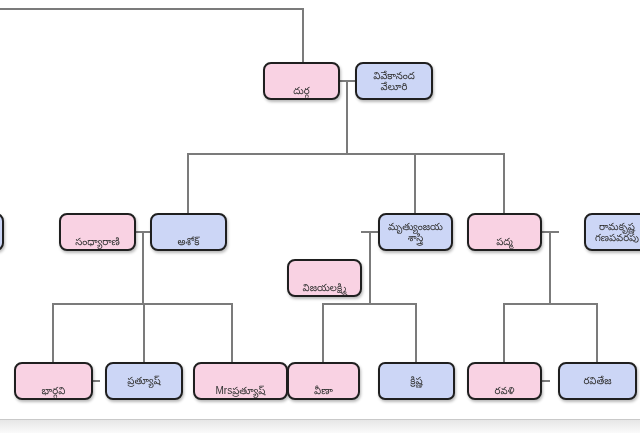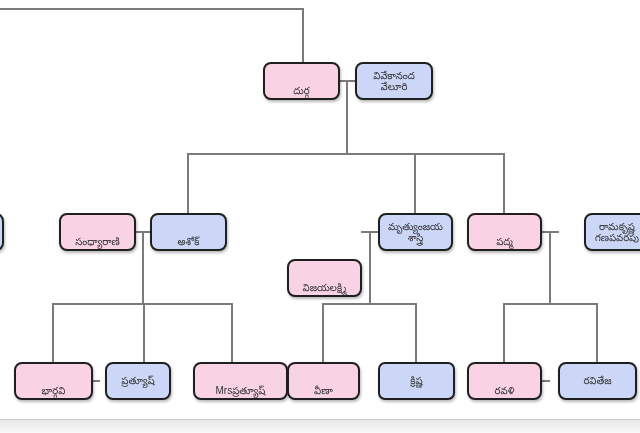--- a/index.html
+++ b/index.html
@@ -94,21 +94,21 @@
   <div class="node female" style="left:467px;top:213px;width:75px;">
     <span>పద్మ</span>
   </div>
   <div class="node male" style="left:584px;top:213px;width:66px;">
     <span>రామకృష్ణ గణపవరపు</span>
   </div>
 
   <div class="node female" style="left:14px;top:362px;width:79px;">
     <span>భార్గవి</span>
   </div>
-  <div class="node male" style="left:105px;top:362px;width:66px;">
+  <div class="node male" style="left:105px;top:362px;width:78px;">
     <span>ప్రత్యూష్</span>
   </div>
   <div class="node female" style="left:193px;top:362px;width:95px;">
     <span>Mrsప్రత్యూష్</span>
   </div>
   <div class="node female" style="left:287px;top:362px;width:73px;">
     <span>వీణా</span>
   </div>
   <div class="node male" style="left:378px;top:362px;width:77px;border-radius:7px;">
     <span>క్రిష్ణ</span>

